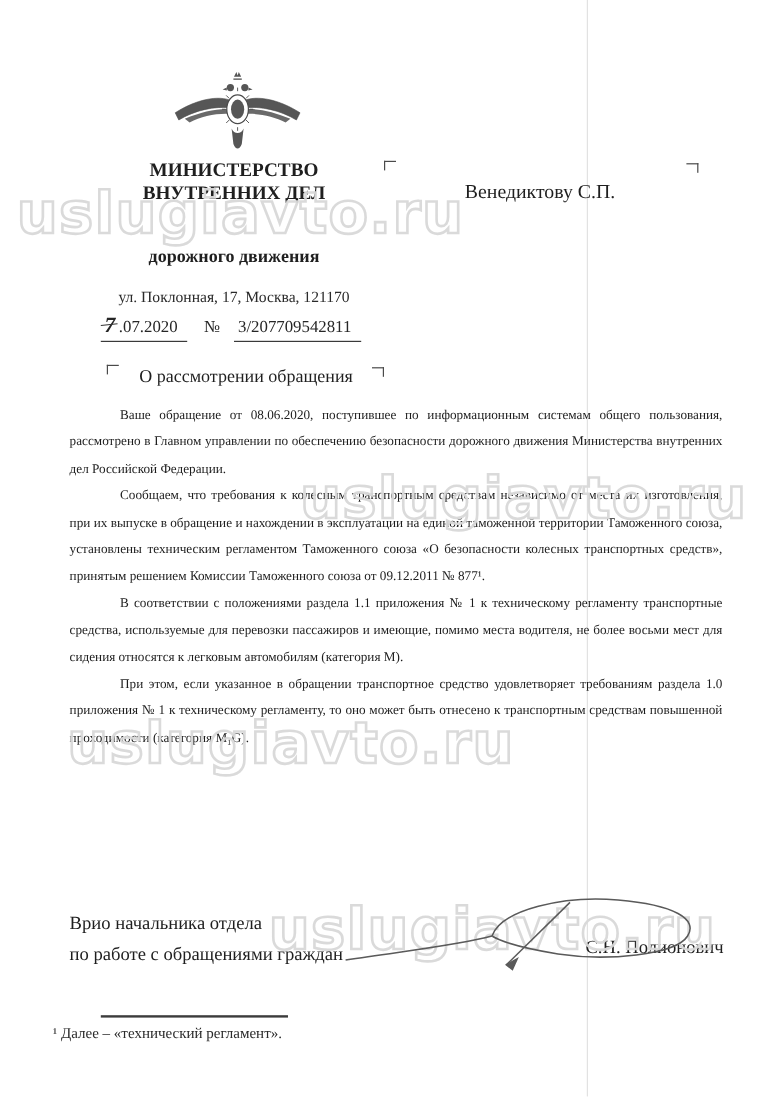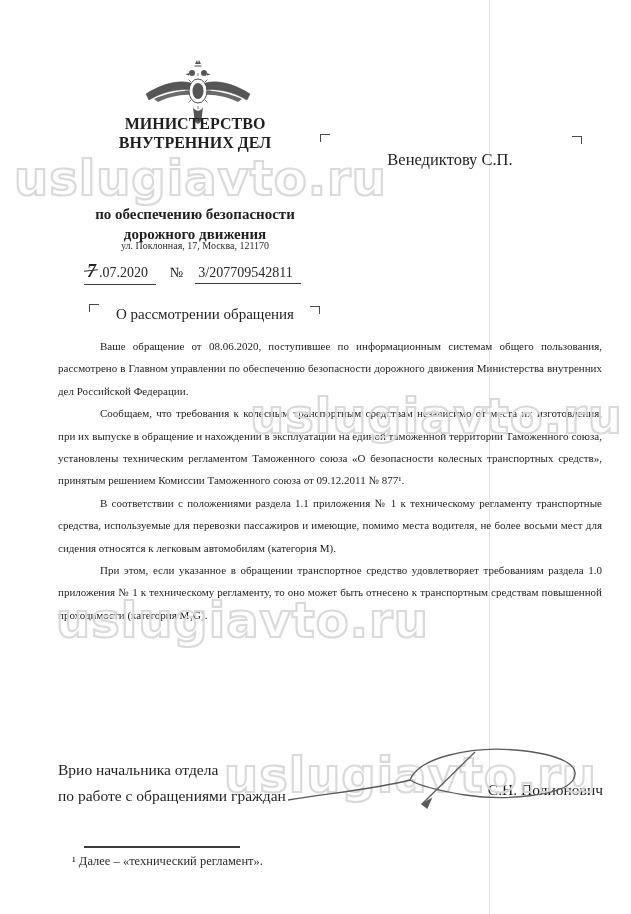--- a/index.html
+++ b/index.html
@@ -21,30 +21,30 @@
   .wm1 { left:14px;  top:150px; }
   .wm2 { left:250px; top:388px; }
   .wm3 { left:56px;  top:592px; }
   .wm4 { left:224px; top:747px; }
 
   
   .emblem { position:absolute; left:143px; top:56px; width:110px; height:78px; z-index:2; }
 
   
   .ministry {
-    position:absolute; left:55px; top:115px; width:280px; z-index:2;
+    position:absolute; left:55px; top:134px; width:280px; z-index:2;
     text-align:center; font-weight:bold; font-size:16px; line-height:18.5px;
   }
   .department {
     position:absolute; left:55px; top:205px; width:280px; z-index:2;
     text-align:center; font-weight:bold; font-size:15px; line-height:19.5px;
   }
   .address {
     position:absolute; left:55px; top:240px; width:280px; z-index:2;
-    text-align:center; font-size:10px; color:#2a2a2a;
+    text-align:center; font-size:13px; color:#2a2a2a;
   }
   .date-row {
     position:absolute; left:84px; top:261px; z-index:2;
     display:flex; align-items:baseline; font-size:14px; color:#262626;
   }
   .underlined { border-bottom:1px solid #3a3a3a; padding:0 8px 2px 3px; display:inline-flex; align-items:baseline; }
   .day7 { position:relative; font-style:italic; font-size:18px; font-weight:bold; margin-right:3px; }
   .day7::after { content:""; position:absolute; left:-3px; top:9px; width:14px; height:1.2px; background:#333; transform:rotate(-6deg); }
   .gap14 { width:14px; } .gap12 { width:12px; }
 
@@ -70,21 +70,21 @@
   }
   .body-text p { margin:0; text-indent:42px; }
 
   
   .sig-position { position:absolute; left:58px; top:757px; width:280px; font-size:15.5px; line-height:26px; z-index:2; }
   .sig-name { position:absolute; right:28px; top:781px; font-size:15.5px; z-index:2; }
   .sig-scrawl { position:absolute; left:270px; top:738px; width:320px; height:80px; z-index:4; }
 
   
   .footnote-rule { position:absolute; left:84px; top:846px; width:156px; height:1.5px; background:#3c3c3c; z-index:2; }
-  .footnote { position:absolute; left:72px; top:854px; width:400px; font-size:12.5px; color:#2a2a2a; z-index:2; }
+  .footnote { position:absolute; left:44px; top:854px; width:400px; font-size:12.5px; color:#2a2a2a; z-index:2; }
 </style>
 </head>
 <body>
 
 <div class="page">
 
   <div class="fold-line"></div>
 
   <div class="wm wm1">uslugiavto.ru</div>
   <div class="wm wm2">uslugiavto.ru</div>
@@ -115,21 +115,20 @@
       <path d="M100,102 C104,112 116,112 120,102 L117,128 C113,138 107,138 103,128 Z" fill="#565656" stroke="none"></path>
     </g>
   </svg>
 
   <div class="ministry">
     <div>МИНИСТЕРСТВО</div>
     <div>ВНУТРЕННИХ ДЕЛ</div>
   </div>
 
   <div class="department">
-    <div>по обеспечению безопасности</div>
     <div>дорожного движения</div>
   </div>
 
   <div class="address">ул. Поклонная, 17, Москва, 121170</div>
 
   <div class="date-row">
     <span class="underlined">
       <span class="day7">7</span>
       <span>.07.2020</span>
     </span>

